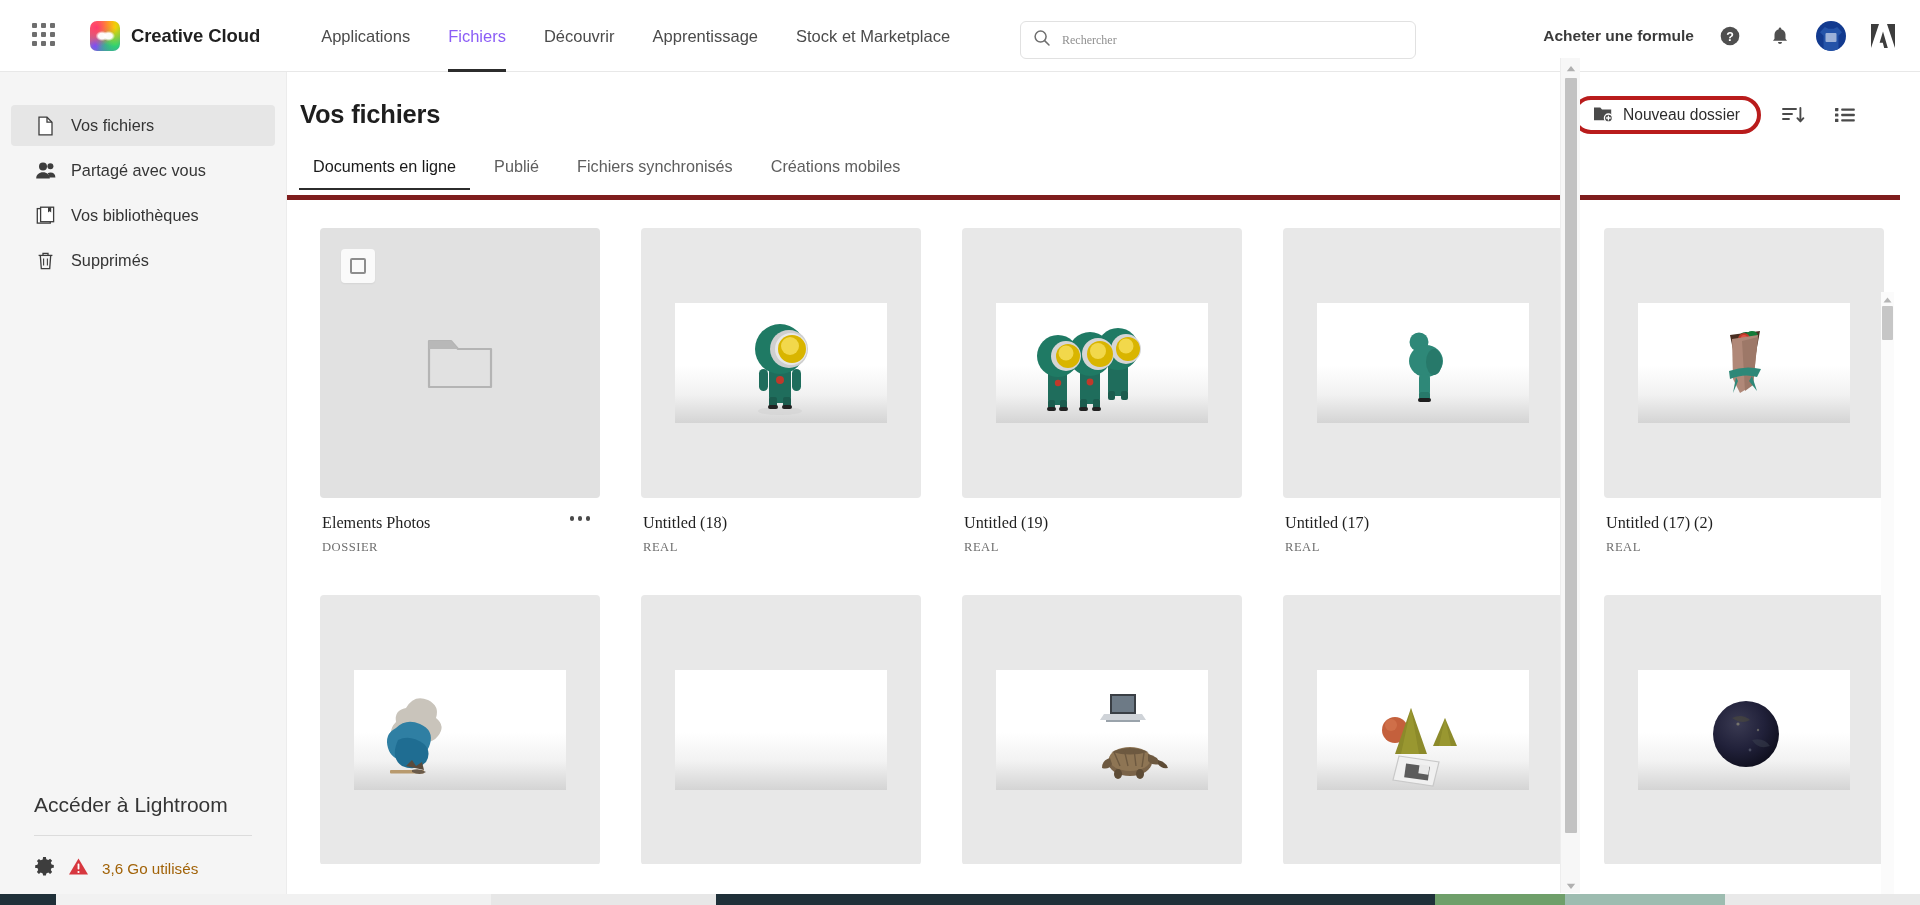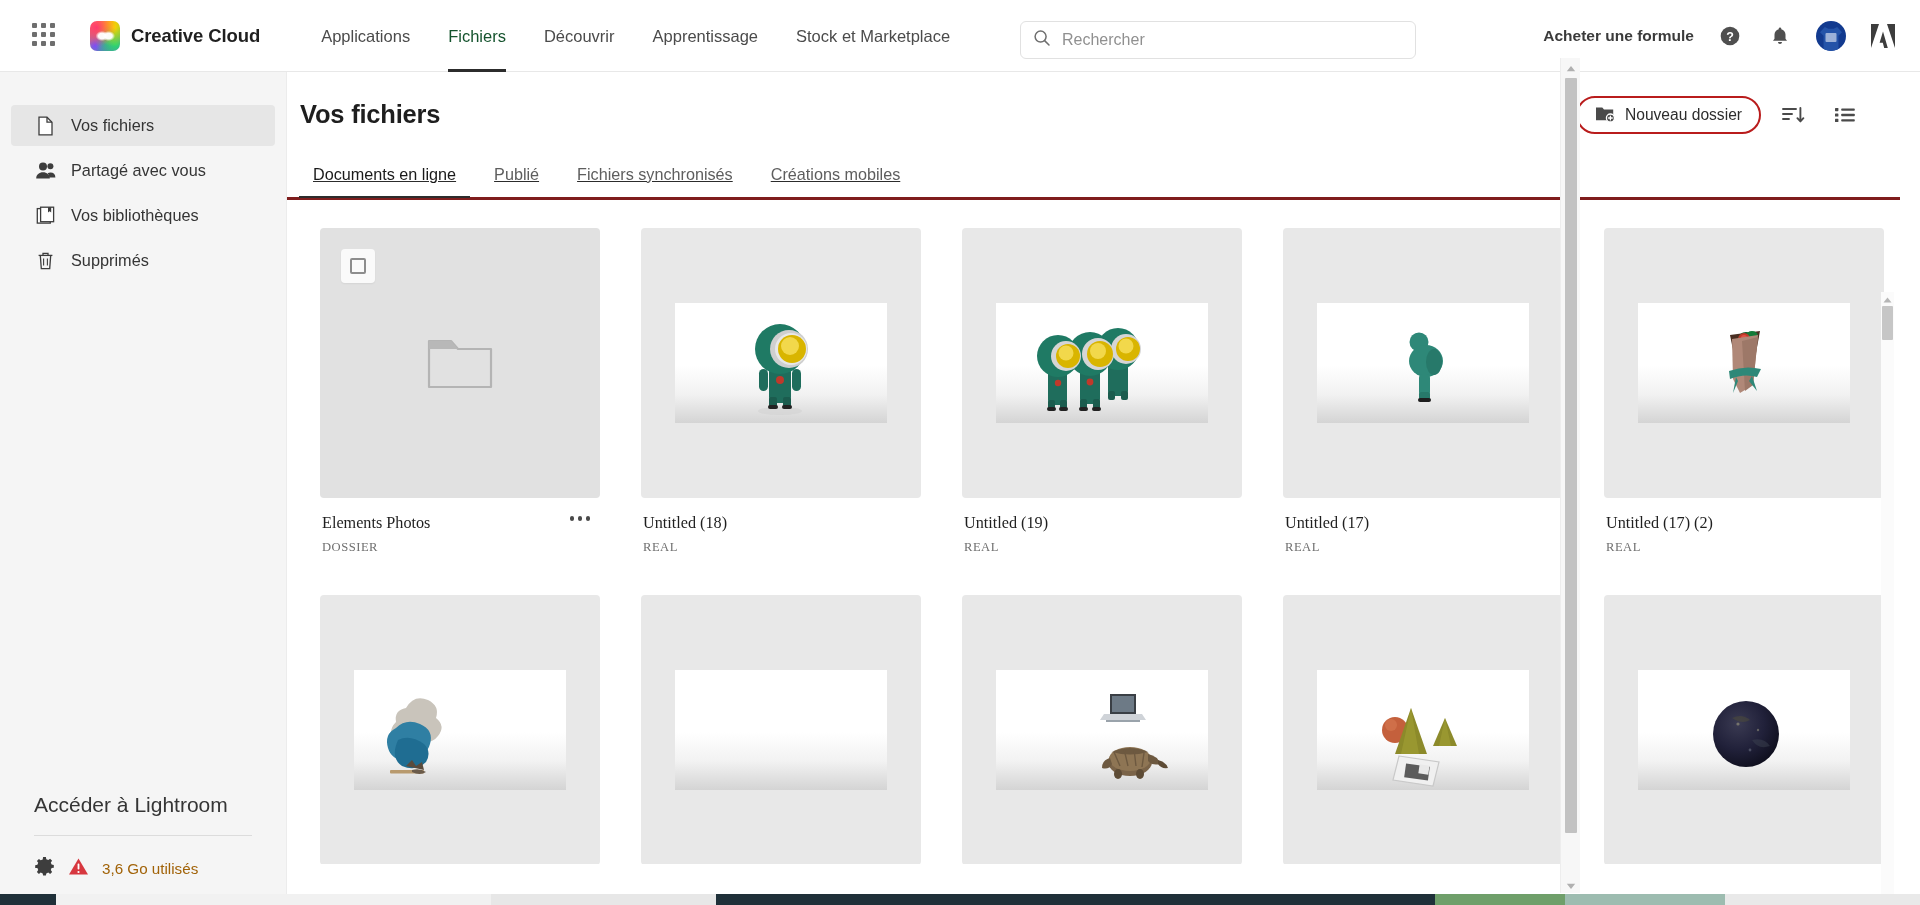--- a/index.html
+++ b/index.html
@@ -88,21 +88,21 @@
   .nav-item {
     position: relative;
     font-size: 16.5px;
     color: #4b4b4b;
     padding: 0 19px;
     height: 72px;
     line-height: 72px;
     cursor: pointer;
     white-space: nowrap;
   }
-  .nav-item.active { color: #14532d; }
+  .nav-item.active { color: #8b5cf6; }
   .nav-item.active::after {
     content: "";
     position: absolute;
     left: 19px; right: 19px;
     bottom: 0;
     height: 2.5px;
     background: #1473e6;
     background: #2c2c2c;
   }
   .search-wrap {
@@ -120,22 +120,22 @@
     display: flex;
     align-items: center;
     padding: 0 12px;
     cursor: text;
   }
   .search-box svg { flex: none; }
   .search-input {
     border: none;
     outline: none;
     background: transparent;
-    font-family: Liberation Sans, sans-serif;
-    font-size: 16px;
+    font-family: Liberation Serif, serif;
+    font-size: 12px;
     color: #404040;
     margin-left: 11px;
     width: 100%;
     padding: 0;
   }
   .search-input::placeholder { color: #909090; font-style: normal; }
 
   .topbar-right {
     position: absolute;
     right: 22px; top: 0;
@@ -272,46 +272,45 @@
     display: flex;
     align-items: center;
     gap: 0;
   }
   .new-folder-btn {
     display: flex;
     align-items: center;
     gap: 10px;
     height: 38px;
     padding: 0 17px;
-    border: 2px solid #b91c1c;
+    border: 4px solid #b91c1c;
     border-radius: 19px;
     background: #fff;
     font-size: 15.6px;
     color: #2d2d2d;
     cursor: pointer;
     white-space: nowrap;
     font-family: inherit;
   }
   .head-icon-btn {
     width: 40px; height: 38px;
     display: flex;
     align-items: center;
     justify-content: center;
     cursor: pointer;
     margin-left: 12px;
   }
 
   .tabs {
     display: flex;
-    align-items: flex-end;
+    align-items: flex-start;
     padding-left: 13px;
     margin-top: 28px;
-    border-bottom: 3px solid #7f1d1d;
+    border-bottom: 5px solid #7f1d1d;
     height: 43px;
-    text-decoration: underline;
   }
   .tab {
     position: relative;
     font-size: 16.2px;
     color: #5e5e5e;
     padding: 0 14px 13px 14px;
     margin-right: 10px;
     cursor: pointer;
     white-space: nowrap;
   }

